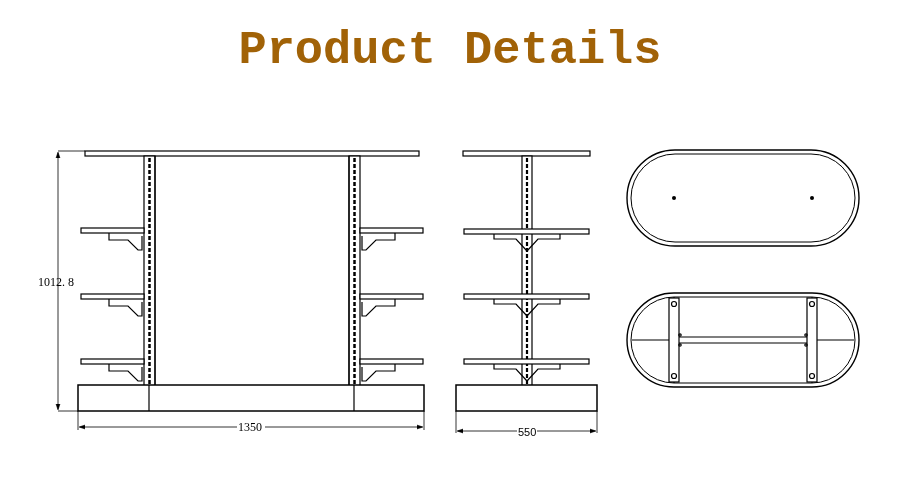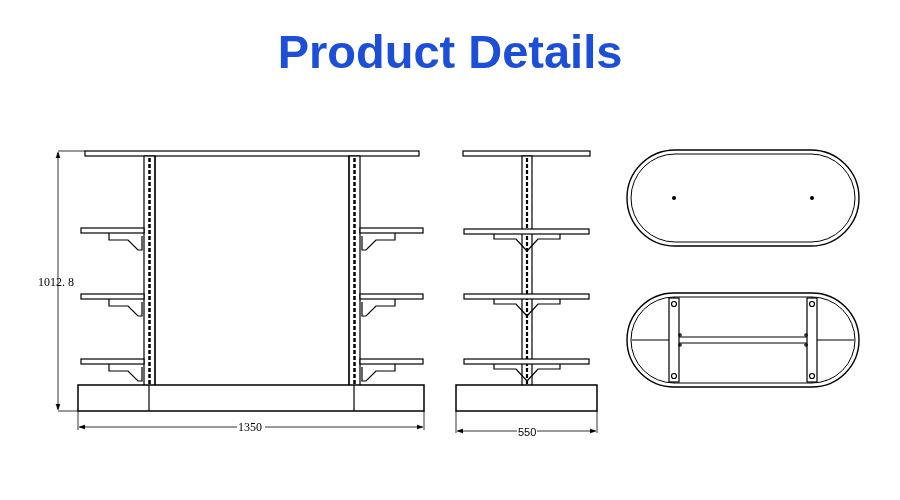--- a/index.html
+++ b/index.html
@@ -1,20 +1,20 @@
 <!DOCTYPE html>
 <html><head>
   <meta charset="utf-8">
   <style>
     html, body { margin: 0; padding: 0; background: #ffffff; }
     body { width: 900px; height: 500px; position: relative; overflow: hidden; }
     .title {
       position: absolute; left: 0; top: 24px; width: 900px; text-align: center;
-      font-family: Liberation Sans, sans-serif; font-weight: bold; font-size: 47px;
-      color: #1d4ed8; letter-spacing: 0px;
+      font-family: Liberation Mono, monospace; font-weight: bold; font-size: 47px;
+      color: #a16207; letter-spacing: 0px;
     }
     svg { position: absolute; left: 0; top: 0; }
     .dimtext { font-family: "Liberation Serif", serif; font-size: 12px; fill: #000; }
   </style>
 </head>
 <body>
 
 <div class="title">Product Details</div>
 
 <svg width="900" height="500" viewBox="0 0 900 500">

